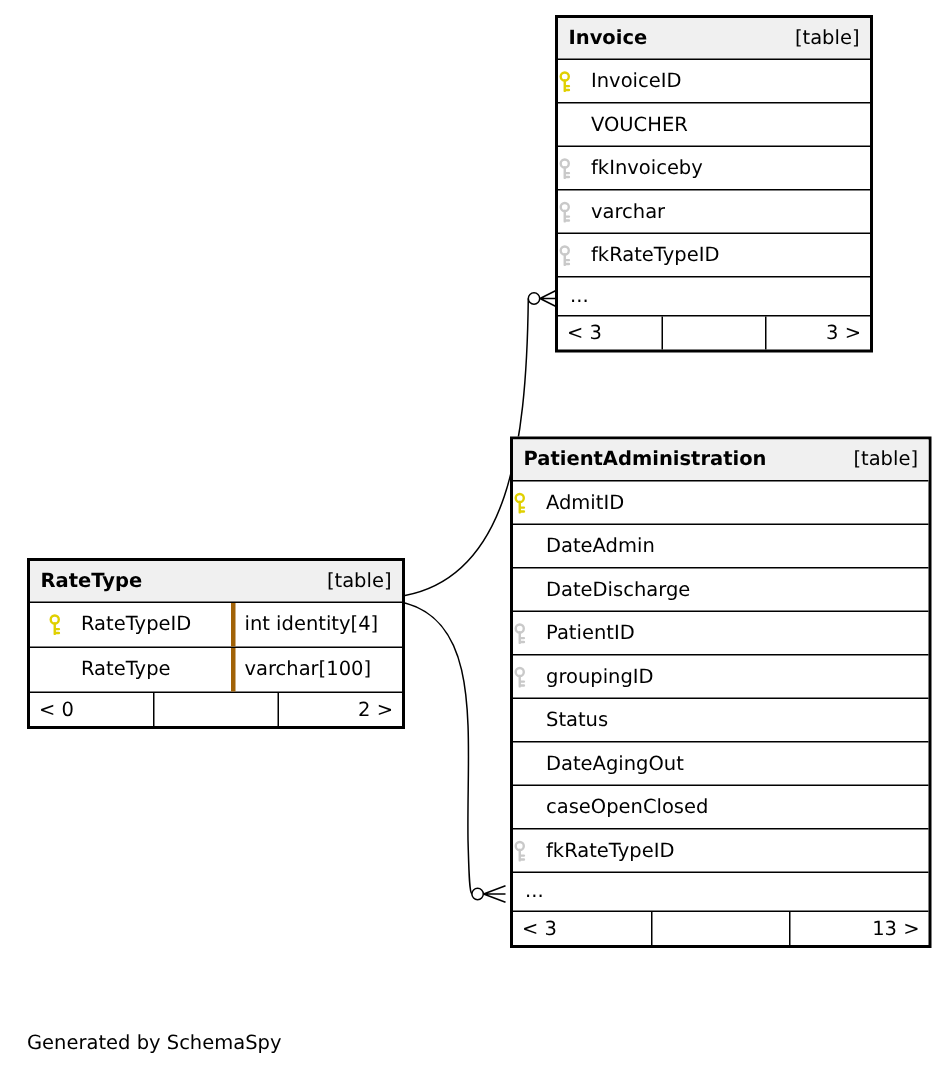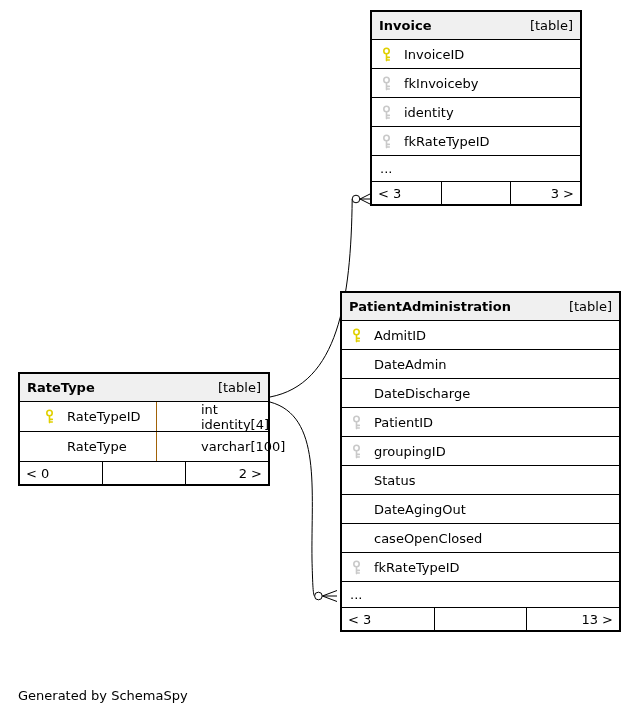--- a/index.html
+++ b/index.html
@@ -31,21 +31,20 @@
     background: #f0f0f0;
     border-bottom: 1px solid #000;
     padding: 0 7px;
   }
   .tname { font-weight: bold; }
   .trow {
     display: flex;
     align-items: center;
     height: 29px;
     border-bottom: 1px solid #000;
-    padding-left: 10px;
   }
   .kcell {
     width: 22px;
     flex: 0 0 22px;
     display: flex;
     align-items: center;
   }
   .ellipsisrow {
     display: flex;
     align-items: center;
@@ -56,24 +55,24 @@
   .tfoot { display: flex; height: 22px; }
   .fcell { flex: 1; display: flex; align-items: center; padding: 0 6px; }
   .fcell + .fcell { border-left: 1px solid #000; }
   .fright { justify-content: flex-end; }
 
   
   .rt-row { padding-left: 0; height: 30px; }
   .rt-name {
     display: flex; align-items: center;
     width: 137px; flex: 0 0 137px;
-    border-right: 1px solid #a16207;
-    padding-left: 25px; height: 100%;
-  }
-  .rt-type { display: flex; align-items: center; padding-left: 6px; height: 100%; margin-left: 38px; }
+    border-right: 3px solid #a16207;
+    padding-left: 12px; height: 100%;
+  }
+  .rt-type { display: flex; align-items: center; padding-left: 6px; height: 100%; }
 
   
   .key { fill: none; stroke-width: 1.6; stroke-linecap: round; }
   .key.pk { stroke: #e0d000; }
   .key.fk { stroke: #c9c9c9; }
 
   #generator-note { position: absolute; left: 18px; top: 688px; text-align: right; }
 </style>
 </head>
 <body>
@@ -100,36 +99,40 @@
     <div class="trow">
       <span class="kcell">
           <svg class="key pk" width="9" height="15" viewBox="0 0 9 15">
             <circle cx="4.5" cy="4" r="2.7"></circle>
             <path d="M4.5 6.7 L4.5 13.6 M4.5 10.4 L7.3 10.4 M4.5 13 L7.3 13"></path>
           </svg>
         </span>
       <span>InvoiceID</span>
     </div>
     <div class="trow">
+      <span class="kcell"></span>
+      <span>VOUCHER</span>
+    </div>
+    <div class="trow">
       <span class="kcell">
           <svg class="key fk" width="9" height="15" viewBox="0 0 9 15">
             <circle cx="4.5" cy="4" r="2.7"></circle>
             <path d="M4.5 6.7 L4.5 13.6 M4.5 10.4 L7.3 10.4 M4.5 13 L7.3 13"></path>
           </svg>
         </span>
       <span>fkInvoiceby</span>
     </div>
     <div class="trow">
       <span class="kcell">
           <svg class="key fk" width="9" height="15" viewBox="0 0 9 15">
             <circle cx="4.5" cy="4" r="2.7"></circle>
             <path d="M4.5 6.7 L4.5 13.6 M4.5 10.4 L7.3 10.4 M4.5 13 L7.3 13"></path>
           </svg>
         </span>
-      <span>identity</span>
+      <span>varchar</span>
     </div>
     <div class="trow">
       <span class="kcell">
           <svg class="key fk" width="9" height="15" viewBox="0 0 9 15">
             <circle cx="4.5" cy="4" r="2.7"></circle>
             <path d="M4.5 6.7 L4.5 13.6 M4.5 10.4 L7.3 10.4 M4.5 13 L7.3 13"></path>
           </svg>
         </span>
       <span>fkRateTypeID</span>
     </div>

